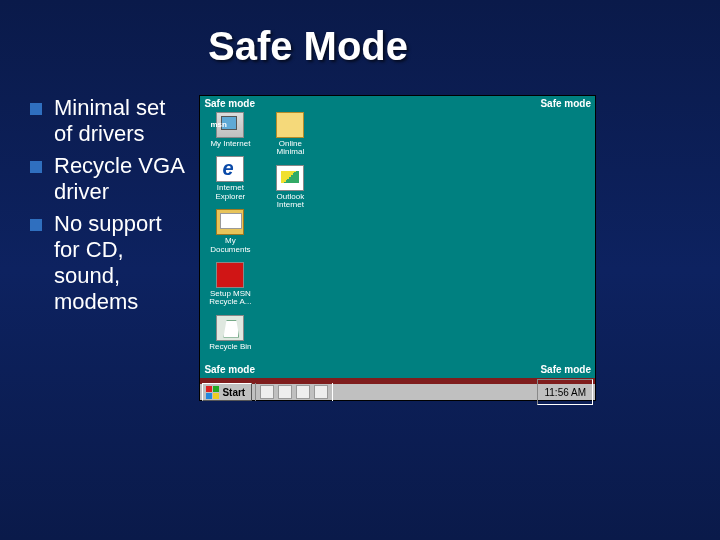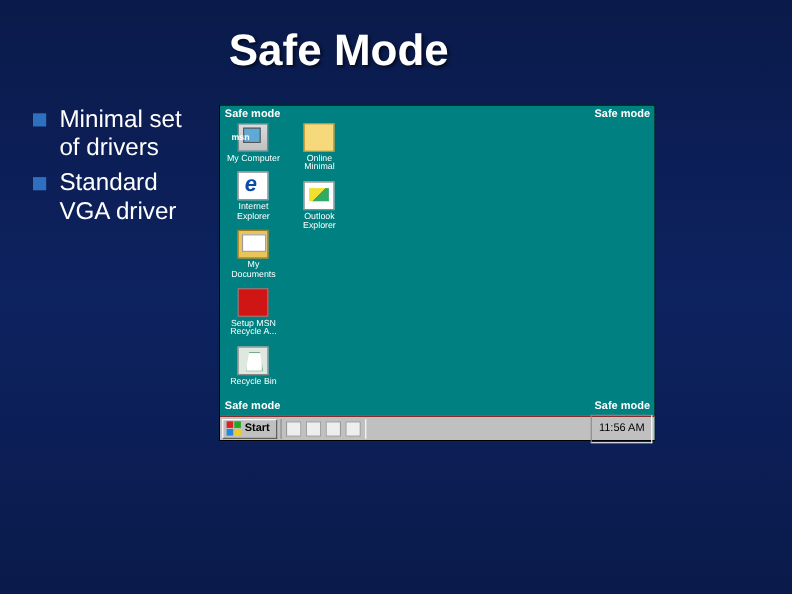--- a/index.html
+++ b/index.html
@@ -59,21 +59,21 @@
   .pic.outlook { background:#fff; position:relative; }
   .pic.outlook::after { content:""; position:absolute; top:5px; left:4px; width:18px; height:12px; background:linear-gradient(135deg,#f0e030 50%,#3a6 50%); }
   .pic.ie { background:#fff; position:relative; }
   .pic.ie::after { content:"e"; position:absolute; top:0; left:5px; color:#0a4aa8; font-size:20px; font-weight:bold; font-style:italic; }
   .pic.msn { background:#d01515; }
   .pic.msn::after { content:"msn"; color:#fff; font-size:8px; font-weight:bold; position:absolute; top:8px; left:4px; }
   .pic.recycle { background:#dfe8e0; position:relative; }
   .pic.recycle::after { content:""; position:absolute; top:4px; left:6px; width:14px; height:16px; background:#fff; border:1px solid #7a8; clip-path: polygon(20% 0, 80% 0, 100% 100%, 0 100%); }
   .taskbar {
     position: absolute; bottom: 0; left: 0; right: 0; height: 22px;
-    background: #c0c0c0; border-top: 1px solid #7f1d1d;
+    background: #c0c0c0; border-top: 6px solid #7f1d1d;
     display: flex; align-items: center; color: #000;
   }
   .start {
     height: 18px; margin-left: 2px; padding: 0 6px 0 3px;
     background: #c0c0c0; border: 1px solid #fff; border-right-color:#555; border-bottom-color:#555;
     display: flex; align-items: center; gap: 3px; font-weight: bold; font-size: 10px;
   }
   .winlogo {
     width: 13px; height: 13px; display: grid; grid-template-columns: 1fr 1fr; grid-template-rows: 1fr 1fr; gap:1px;
   }
@@ -100,35 +100,39 @@
   <h1 class="title">Safe Mode</h1>
 
   <div class="content">
     <ul class="bullets">
       <li>
         <span class="sq"></span>
         <span>Minimal set of drivers</span>
       </li>
       <li>
         <span class="sq"></span>
-        <span>Standard VGA driver</span>
+        <span>Recycle VGA driver</span>
+      </li>
+      <li>
+        <span class="sq"></span>
+        <span>No support for CD, sound, modems</span>
       </li>
     </ul>
 
     <div class="screenshot">
       <div class="corner tl">Safe mode</div>
       <div class="corner tr">Safe mode</div>
       <div class="corner bl">Safe mode</div>
       <div class="corner br">Safe mode</div>
 
       <div class="desk">
         <div class="icon-col">
           <div class="dicon">
             <div class="pic computer"></div>
-            <div class="lbl">My Computer</div>
+            <div class="lbl">My Internet</div>
           </div>
           <div class="dicon">
             <div class="pic ie"></div>
             <div class="lbl">Internet Explorer</div>
           </div>
           <div class="dicon">
             <div class="pic folder2"></div>
             <div class="lbl">My Documents</div>
           </div>
           <div class="dicon">
@@ -140,21 +144,21 @@
             <div class="lbl">Recycle Bin</div>
           </div>
         </div>
         <div class="icon-col">
           <div class="dicon">
             <div class="pic folder"></div>
             <div class="lbl">Online Minimal</div>
           </div>
           <div class="dicon">
             <div class="pic outlook"></div>
-            <div class="lbl">Outlook Explorer</div>
+            <div class="lbl">Outlook Internet</div>
           </div>
         </div>
       </div>
 
       <div class="taskbar">
         <div class="start">
           <div class="winlogo">
               <span></span>
               <span></span>
               <span></span>

